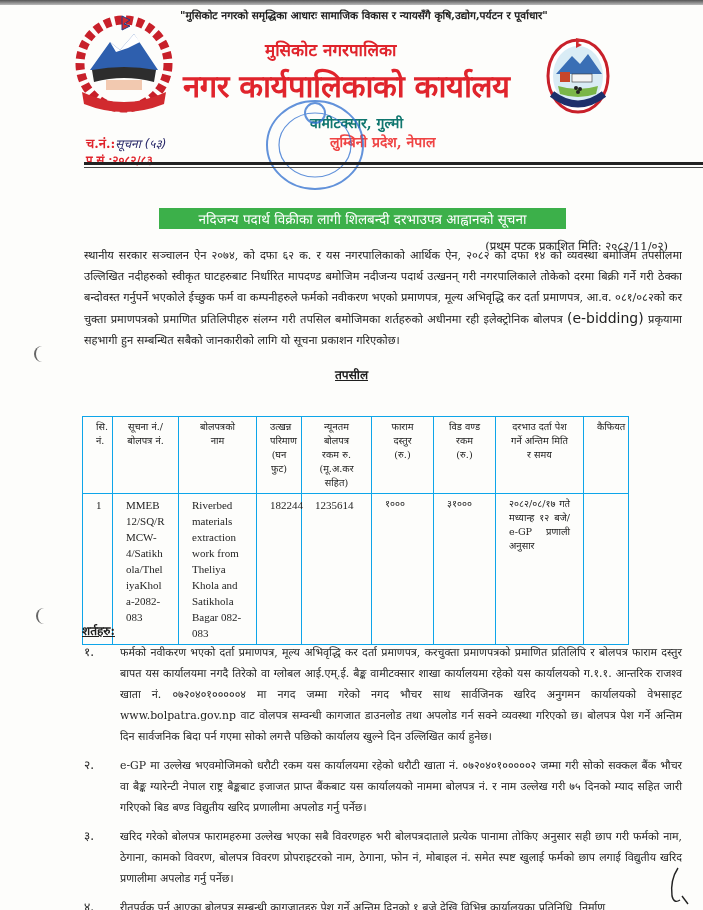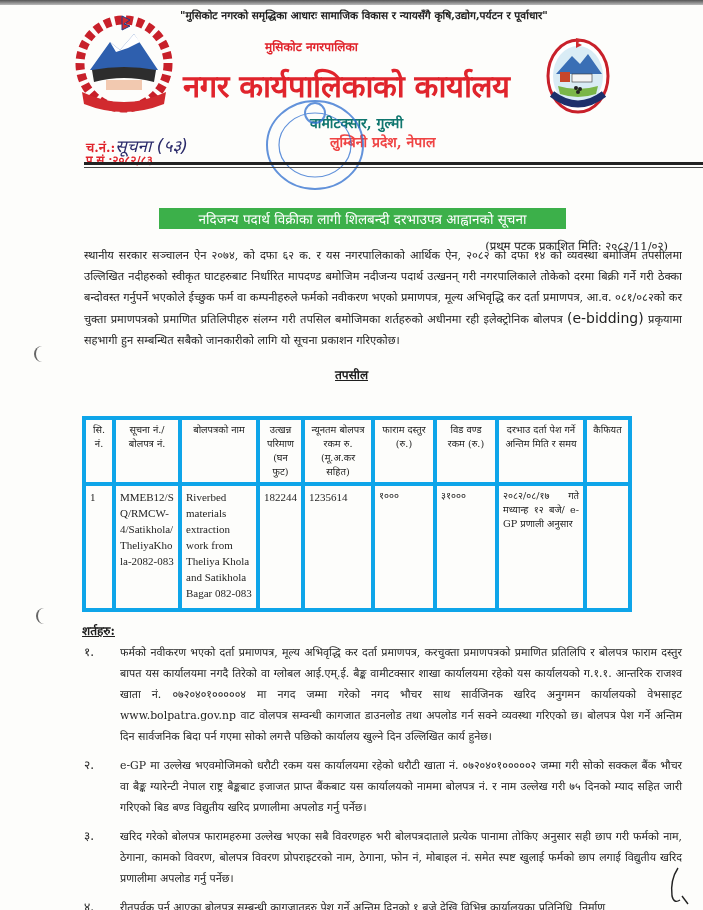--- a/index.html
+++ b/index.html
@@ -7,45 +7,45 @@
     width: 703px; height: 910px; overflow: hidden;
     background: #fdfdfb; position: relative;
     font-family: "DejaVu Serif", serif; color: #1e1e1e;
   }
   .top-shadow { position: absolute; left: 0; top: 0; width: 703px; height: 5px; background: linear-gradient(#555, #bbb); }
   .punch { position: absolute; width: 14px; height: 16px; border-left: 2px solid #666; border-radius: 50%; }
   
   .emblem { position: absolute; left: 68px; top: 12px; width: 112px; height: 106px; }
   .muni-logo { position: absolute; left: 546px; top: 34px; width: 64px; height: 80px; }
   .slogan { position: absolute; left: 180px; top: 8px; width: 380px; font-size: 10.5px; font-weight: bold; color: #222; white-space: nowrap; }
-  .muni-name { position: absolute; left: 265px; top: 38px; font-size: 12px; font-weight: bold; color: #e0242c; white-space: nowrap; }
+  .muni-name { position: absolute; left: 265px; top: 38px; font-size: 17px; font-weight: bold; color: #e0242c; white-space: nowrap; }
   .office-name { position: absolute; left: 183px; top: 64px; font-size: 31px; font-weight: bold; color: #e0242c; white-space: nowrap; letter-spacing: -0.5px; }
   .addr1 { position: absolute; left: 310px; top: 113px; font-size: 14px; font-weight: bold; color: #0f766e; }
   .addr2 { position: absolute; left: 330px; top: 132px; font-size: 14px; font-weight: bold; color: #ef4444; }
   .ref1 { position: absolute; left: 86px; top: 134px; font-size: 13px; font-weight: bold; color: #e0242c; }
-  .ref1 .hand { font-family: "DejaVu Sans", sans-serif; color: #2a2a6a; font-weight: normal; font-style: italic; font-size: 17px; }
+  .ref1 .hand { font-family: "DejaVu Sans", sans-serif; color: #2a2a6a; font-weight: normal; font-style: italic; font-size: 12px; }
   .ref2 { position: absolute; left: 86px; top: 152px; font-size: 11.5px; font-weight: bold; color: #e0242c; }
   .rule1 { position: absolute; left: 84px; top: 162px; width: 619px; height: 3px; background: #222; }
   .rule2 { position: absolute; left: 84px; top: 167px; width: 619px; height: 1px; background: #444; }
   .stamp { position: absolute; left: 260px; top: 95px; width: 110px; height: 100px; opacity: 0.75; }
   .title-bar {
     position: absolute; left: 159px; top: 208px; width: 407px; height: 21px;
     background: #3cb04a; color: #fff; font-family: "DejaVu Sans", sans-serif;
     font-size: 13.5px; line-height: 23px; text-align: center; white-space: nowrap; overflow: hidden;
   }
   .pub-date { position: absolute; right: 35px; top: 238px; font-size: 11.5px; }
   .para { position: absolute; left: 84px; top: 245px; width: 598px; font-size: 11.2px; line-height: 21px; text-align: justify; }
   .para .eb { font-family: "DejaVu Sans", sans-serif; font-size: 14px; }
   .tapsil { position: absolute; left: 335px; top: 366px; font-size: 12px; font-weight: bold; text-decoration: underline; }
   
   table.tender {
     position: absolute; left: 82px; top: 416px; border-collapse: collapse;
     font-size: 9.6px; line-height: 14px; table-layout: fixed; width: 546px;
   }
-  table.tender th, table.tender td { border: 4px solid #0ea5e9; vertical-align: top; padding: 3px 4px; font-weight: normal; margin-top: 9px; }
+  table.tender th, table.tender td { border: 1px solid #0ea5e9; vertical-align: top; padding: 3px 13px; font-weight: normal; margin-top: 9px; }
   table.tender th { text-align: center; height: 56px; }
   table.tender td { height: 116px; }
   table.tender td.en { font-family: "Liberation Serif", serif; font-size: 11px; line-height: 16px; }
   table.tender td.date { text-align: justify; }
   .terms-head { position: absolute; left: 82px; top: 622px; font-size: 12px; font-weight: bold; text-decoration: underline; }
   .terms { position: absolute; left: 84px; top: 642px; width: 598px; margin: 0; padding: 0; list-style: none; }
   .terms li { position: relative; padding-left: 36px; font-size: 10.9px; line-height: 21px; margin-bottom: 8px; text-align: justify; }
   .terms .num { position: absolute; left: 0; top: 0; width: 30px; font-size: 12px; }
   .sig { position: absolute; left: 664px; top: 866px; width: 28px; height: 40px; }
 </style>

